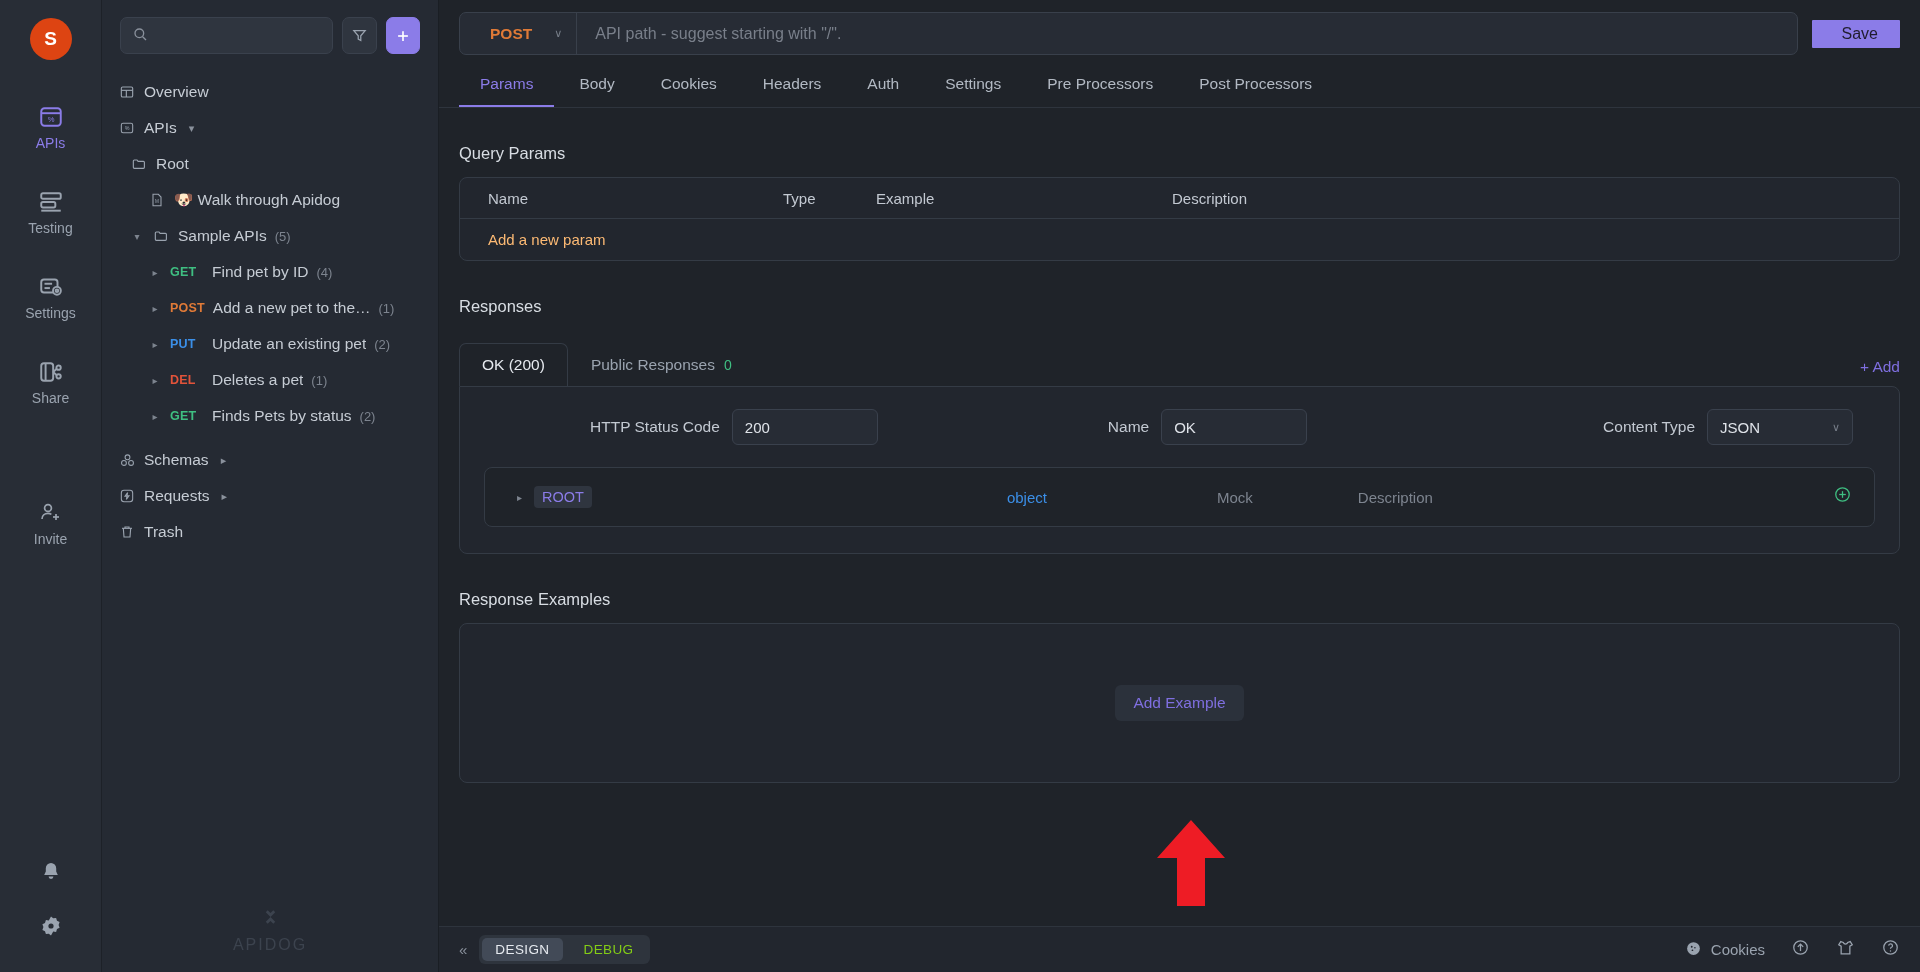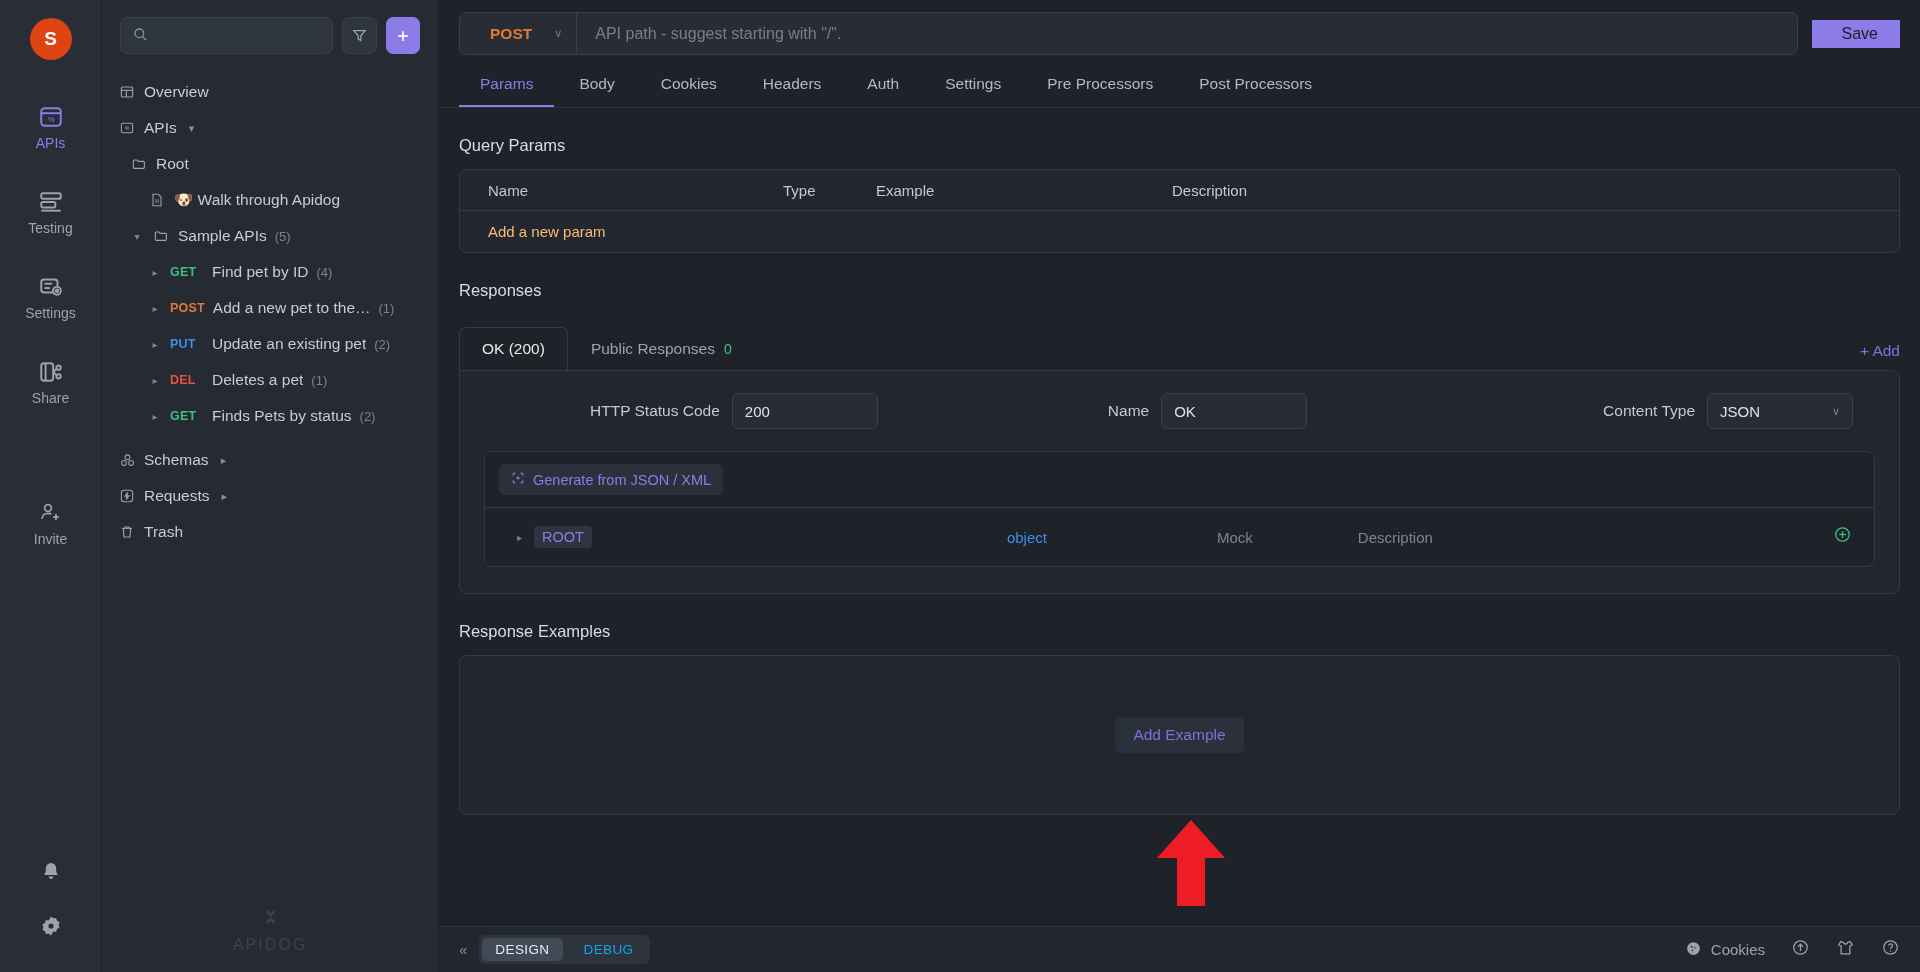--- a/index.html
+++ b/index.html
@@ -130,21 +130,21 @@
     display: flex; align-items: flex-end; gap: 4px;
     padding: 0 20px; border-bottom: 1px solid #2e343d;
   }
   .tab {
     padding: 10px 21px 12px; color: #b2b9c3; font-size: 15.5px;
     cursor: pointer; border-bottom: 2px solid transparent;
   }
   .tab.active { color: #8b7ce8; border-bottom-color: #8b7ce8; }
 
   #scroll { flex: 1 1 auto; overflow: hidden; padding: 0 20px; }
-  .sec-title { color: #d8dde3; font-size: 16.5px; margin: 28px 0 14px; }
+  .sec-title { color: #d8dde3; font-size: 16.5px; margin: 36px 0 14px; }
 
   .panel { border: 1px solid #343b45; border-radius: 8px; overflow: hidden; background: #22262e; }
   .ptable-head {
     display: flex; align-items: center; height: 41px;
     color: #c3c9d2; font-size: 15px; border-bottom: 1px solid #343b45;
     padding: 0 0 0 28px;
   }
   .ptable-row {
     display: flex; align-items: center; height: 41px;
     color: #fdba74; font-size: 15px; padding: 0 0 0 28px;
@@ -214,21 +214,21 @@
 
   
   #statusbar {
     height: 46px; border-top: 1px solid #2e343d; background: #22262e;
     display: flex; align-items: center; justify-content: space-between;
     padding: 0 20px;
   }
   #sb-left { display: flex; align-items: center; gap: 12px; }
   #collapse { color: #8a919c; font-size: 15px; cursor: pointer; }
   #mode-switch { display: flex; background: #2e343d; border-radius: 6px; padding: 3px; gap: 8px; }
-  .mode { padding: 4px 13px; border-radius: 5px; font-size: 13.5px; color: #0ea5e9; cursor: pointer; letter-spacing: .4px; }
+  .mode { padding: 4px 13px; border-radius: 5px; font-size: 13.5px; color: #84cc16; cursor: pointer; letter-spacing: .4px; }
   .mode.active { background: #424a57; color: #e6eaef; }
   #sb-right { display: flex; align-items: center; gap: 26px; color: #9aa3af; }
   #cookies-item { display: flex; align-items: center; gap: 9px; font-size: 15px; cursor: pointer; }
   #sb-right .sb-ic { cursor: pointer; display: block; }
 </style>
 </head>
 <body>
 
 <div id="rail">
   <div id="avatar">S</div>
@@ -527,31 +527,20 @@
         <input class="meta-inp" style="width: 146px;" value="OK">
         <div style="flex:1 1 auto"></div>
         <div class="meta-lab">Content Type</div>
         <div class="meta-sel" style="margin-right:22px">
           <span>JSON</span>
           <span class="chev">∨</span>
         </div>
       </div>
 
       <div id="schema-box">
-        <div id="gen-row">
-          <button id="gen-btn">
-            <span>
-              <svg viewBox="0 0 24 24" width="14" height="14" fill="none" stroke="currentColor" stroke-width="1.8">
-                <path d="M8 4H4v4M16 4h4v4M8 20H4v-4M16 20h4v-4"></path>
-                <circle cx="12" cy="12" r="1.6" fill="currentColor"></circle>
-              </svg>
-            </span>
-            <span>Generate from JSON / XML</span>
-          </button>
-        </div>
         <div id="root-row">
           <span class="root-caret">▸</span>
           <span class="root-chip">ROOT</span>
           <span style="flex:0 0 415px"></span>
           <span class="root-type">object</span>
           <span style="flex:0 0 170px"></span>
           <span class="root-mock">Mock</span>
           <span style="flex:0 0 105px"></span>
           <span class="root-desc">Description</span>
           <span style="flex:1 1 auto"></span>

